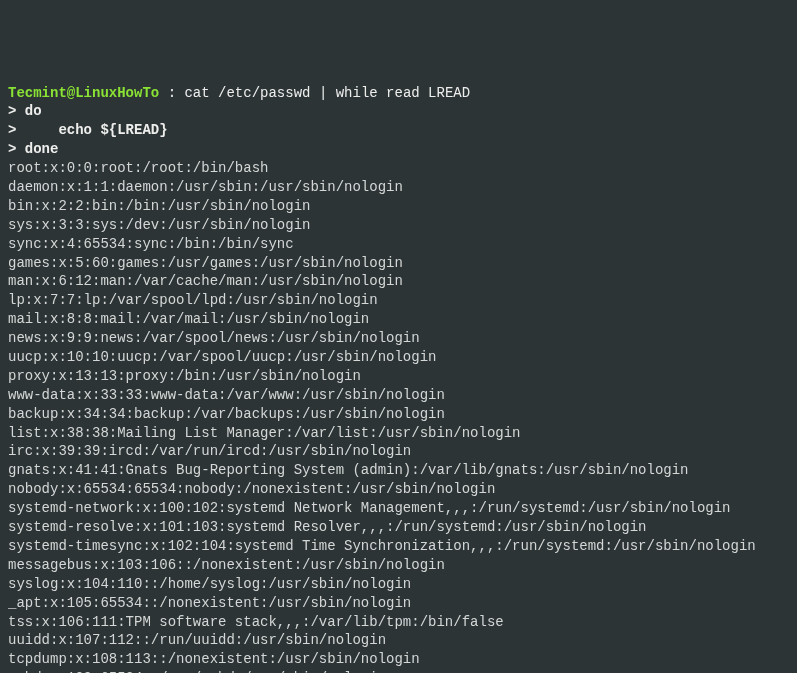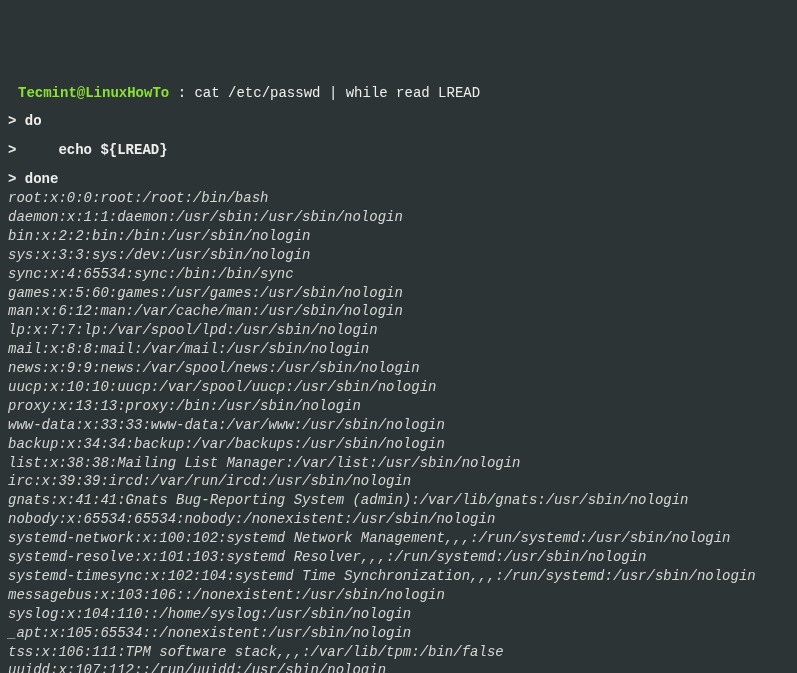--- a/index.html
+++ b/index.html
@@ -15,38 +15,35 @@
       line-height: 1.35;
       padding: 8px;
       width: 797px;
       height: 673px;
       overflow: hidden;
       white-space: pre;
     }
     .prompt-user {
       color: #8ae234;
       font-weight: bold;
-      margin-left: 10px;
     }
     .prompt-sep {
       color: #d4d7d5;
       font-weight: bold;
     }
     .cmd {
       color: #eeeeec;
       font-weight: normal;
     }
     .cont {
       color: #eeeeec;
       font-weight: bold;
-      margin-top: 10px;
     }
     .output-line {
       color: #d4d7d5;
-      font-style: italic;
     }
   </style>
 </head>
 <body>
 
 
 
 <div><div><span class="prompt-user">Tecmint@LinuxHowTo</span><span class="prompt-sep"> : </span><span class="cmd">cat /etc/passwd | while read LREAD</span></div><div class="cont">&gt; do</div><div class="cont">&gt;     echo ${LREAD}</div><div class="cont">&gt; done</div><div id="output-container"><div class="output-line">root:x:0:0:root:/root:/bin/bash</div><div class="output-line">daemon:x:1:1:daemon:/usr/sbin:/usr/sbin/nologin</div><div class="output-line">bin:x:2:2:bin:/bin:/usr/sbin/nologin</div><div class="output-line">sys:x:3:3:sys:/dev:/usr/sbin/nologin</div><div class="output-line">sync:x:4:65534:sync:/bin:/bin/sync</div><div class="output-line">games:x:5:60:games:/usr/games:/usr/sbin/nologin</div><div class="output-line">man:x:6:12:man:/var/cache/man:/usr/sbin/nologin</div><div class="output-line">lp:x:7:7:lp:/var/spool/lpd:/usr/sbin/nologin</div><div class="output-line">mail:x:8:8:mail:/var/mail:/usr/sbin/nologin</div><div class="output-line">news:x:9:9:news:/var/spool/news:/usr/sbin/nologin</div><div class="output-line">uucp:x:10:10:uucp:/var/spool/uucp:/usr/sbin/nologin</div><div class="output-line">proxy:x:13:13:proxy:/bin:/usr/sbin/nologin</div><div class="output-line">www-data:x:33:33:www-data:/var/www:/usr/sbin/nologin</div><div class="output-line">backup:x:34:34:backup:/var/backups:/usr/sbin/nologin</div><div class="output-line">list:x:38:38:Mailing List Manager:/var/list:/usr/sbin/nologin</div><div class="output-line">irc:x:39:39:ircd:/var/run/ircd:/usr/sbin/nologin</div><div class="output-line">gnats:x:41:41:Gnats Bug-Reporting System (admin):/var/lib/gnats:/usr/sbin/nologin</div><div class="output-line">nobody:x:65534:65534:nobody:/nonexistent:/usr/sbin/nologin</div><div class="output-line">systemd-network:x:100:102:systemd Network Management,,,:/run/systemd:/usr/sbin/nologin</div><div class="output-line">systemd-resolve:x:101:103:systemd Resolver,,,:/run/systemd:/usr/sbin/nologin</div><div class="output-line">systemd-timesync:x:102:104:systemd Time Synchronization,,,:/run/systemd:/usr/sbin/nologin</div><div class="output-line">messagebus:x:103:106::/nonexistent:/usr/sbin/nologin</div><div class="output-line">syslog:x:104:110::/home/syslog:/usr/sbin/nologin</div><div class="output-line">_apt:x:105:65534::/nonexistent:/usr/sbin/nologin</div><div class="output-line">tss:x:106:111:TPM software stack,,,:/var/lib/tpm:/bin/false</div><div class="output-line">uuidd:x:107:112::/run/uuidd:/usr/sbin/nologin</div><div class="output-line">tcpdump:x:108:113::/nonexistent:/usr/sbin/nologin</div><div class="output-line">sshd:x:109:65534::/run/sshd:/usr/sbin/nologin</div></div></div>
 
 

